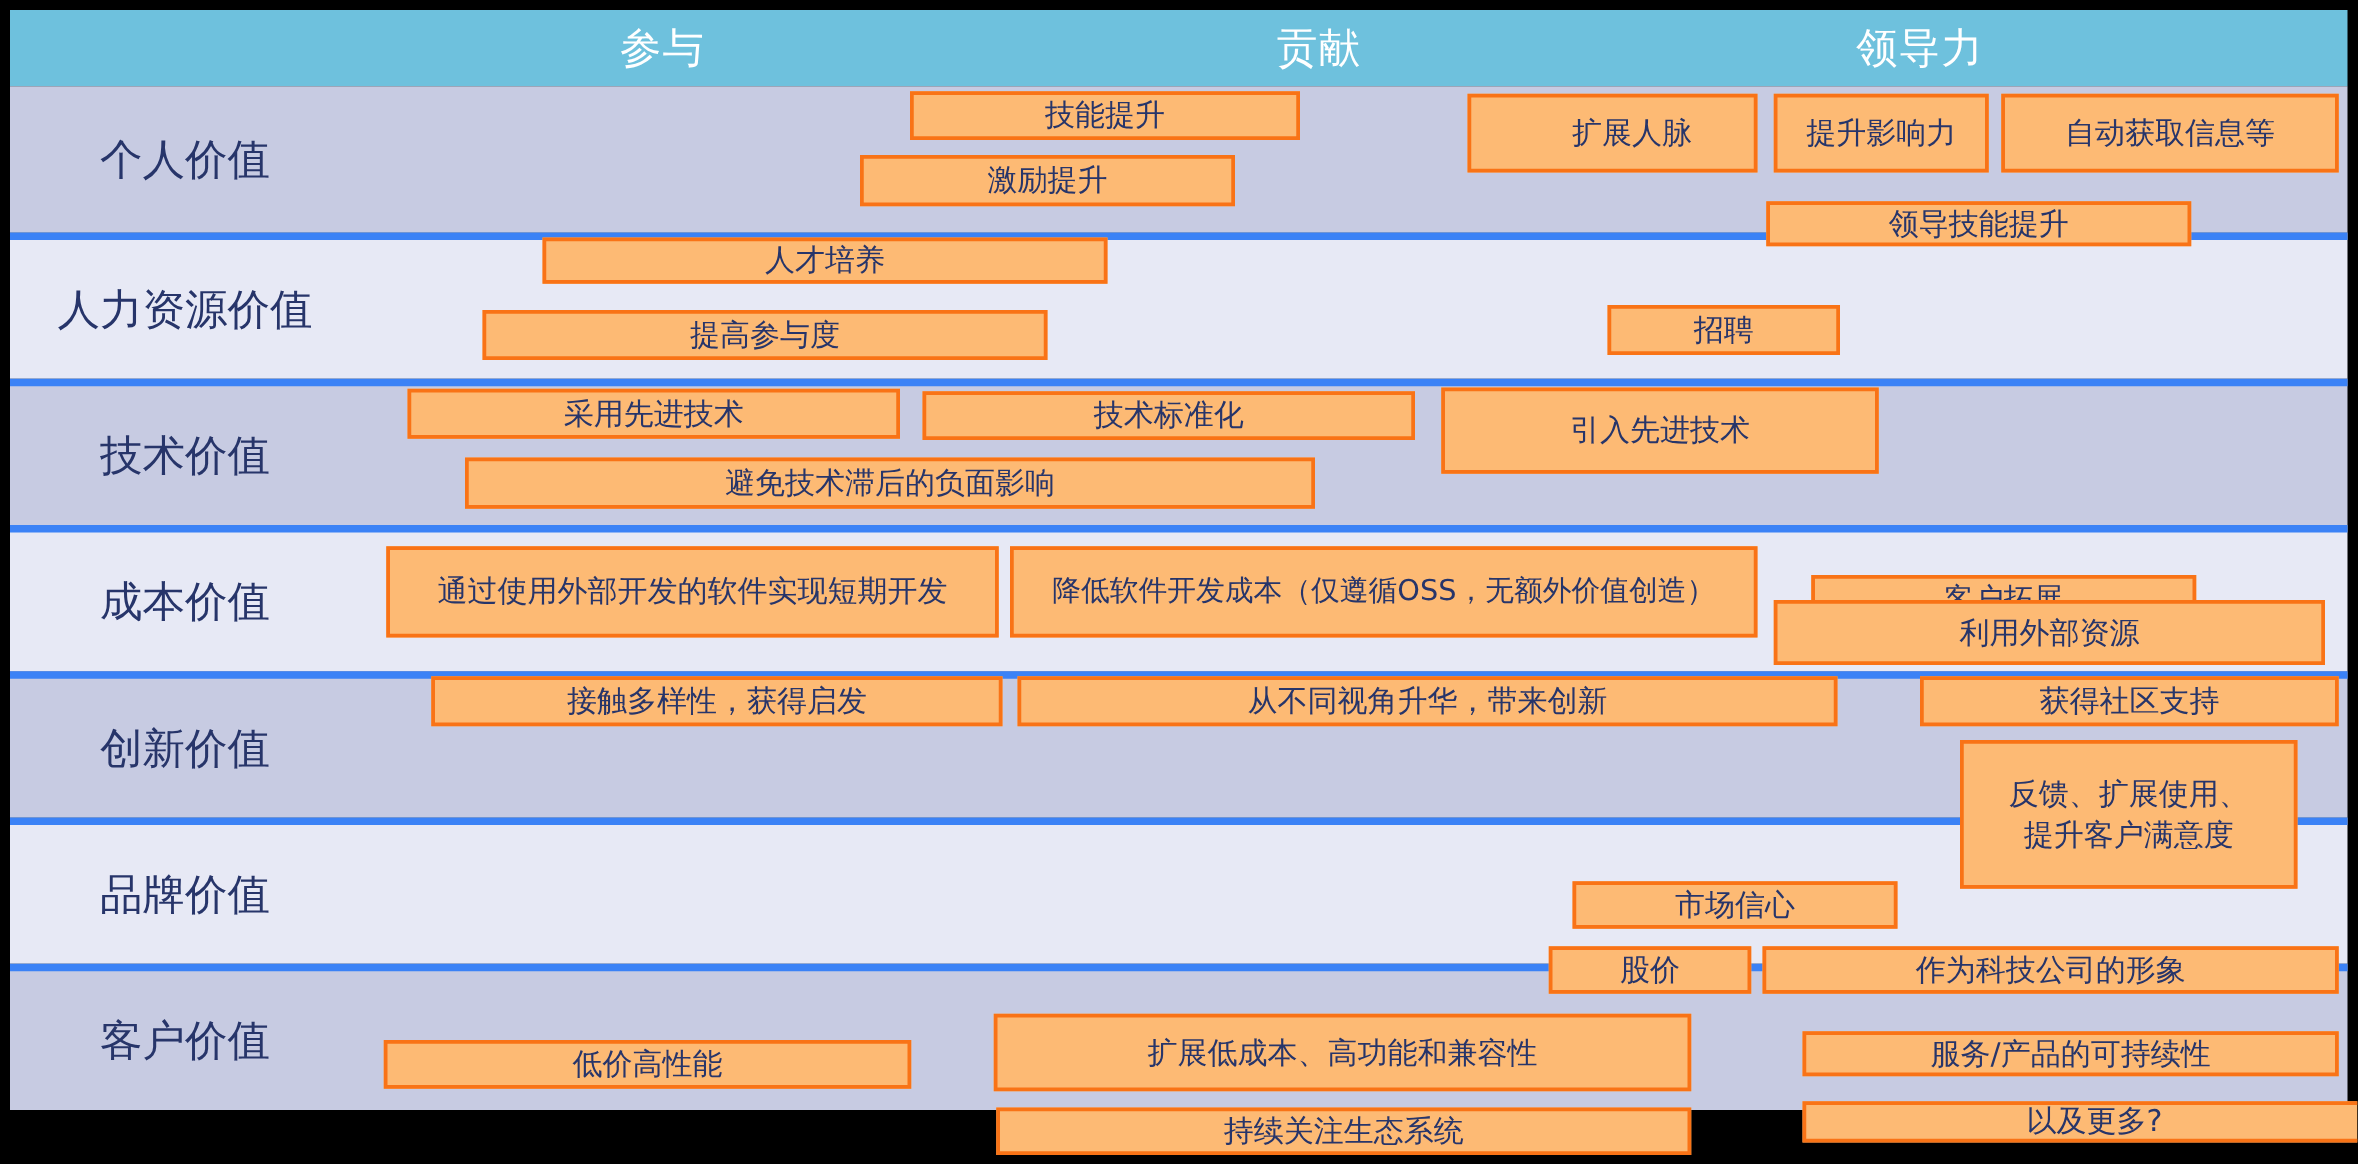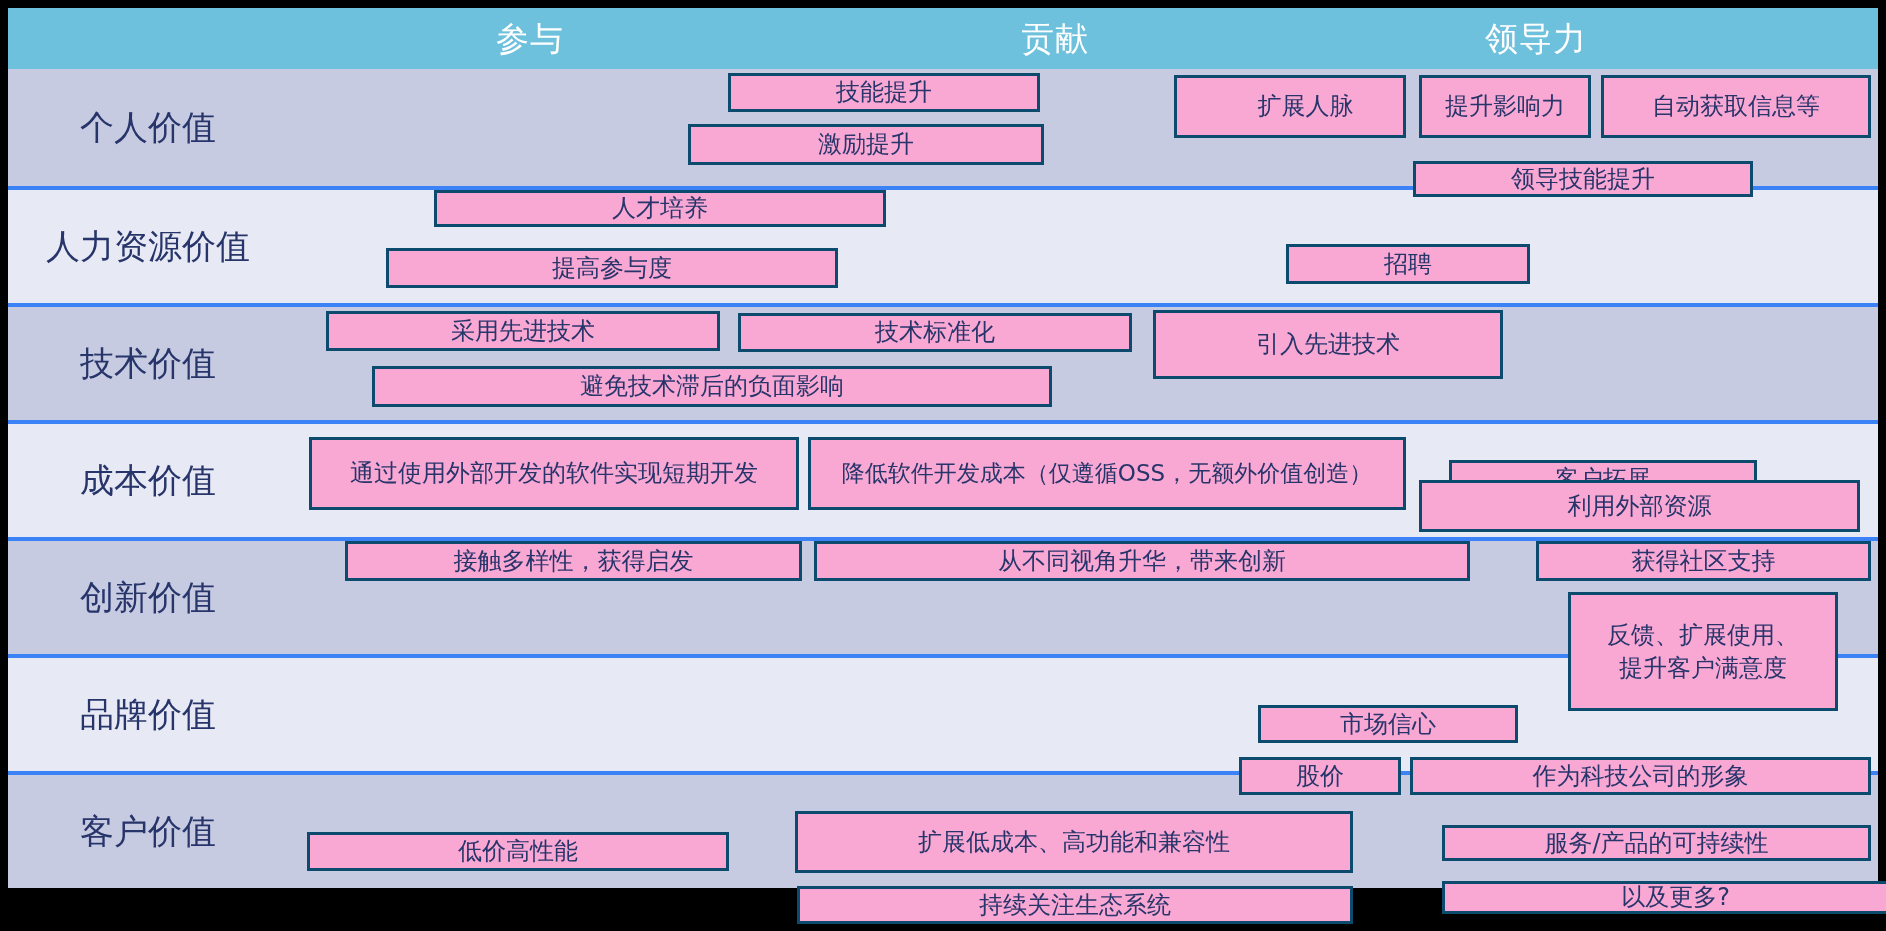--- a/index.html
+++ b/index.html
@@ -34,37 +34,37 @@
     white-space: nowrap;
   }
   .band {
     position: absolute;
     left: 8px;
     width: 1870px;
     box-sizing: border-box;
   }
   .band.dark  { background: #c7cbe2; padding-left: 20px; }
   .band.light { background: #e7e9f5; }
-  .band.sep   { border-top: 4px solid #3b82f6; }
+  .band.sep   { border-top: 6px solid #3b82f6; }
   .row-label {
     position: absolute;
     left: 0;
     top: 50%;
     transform: translateY(-50%);
     width: 280px;
     text-align: center;
     color: #27356a;
     font-size: 34px;
     white-space: nowrap;
   }
   .value-box {
     position: absolute;
     box-sizing: border-box;
-    background: #f9a8d4;
-    border: 3px solid #0c4a6e;
+    background: #fdba74;
+    border: 3px solid #f97316;
     color: #27356a;
     display: flex;
     align-items: center;
     justify-content: center;
     text-align: center;
     font-size: 24px;
     line-height: 1.35;
     white-space: nowrap;
   }
   .value-box.multiline { white-space: pre-line; }
@@ -96,28 +96,28 @@
       </div>
       <div class="band light sep" style="top: 654px; height: 117px;">
         <span class="row-label">品牌价值</span>
       </div>
       <div class="band dark sep" style="top: 771px; height: 117px;">
         <span class="row-label">客户价值</span>
       </div>
     </div>
   <div id="boxes">
       <div class="value-box" style="left: 728px; top: 73px; width: 312px; height: 39px;">技能提升</div>
-      <div class="value-box" style="left: 688px; top: 124px; width: 356px; height: 41px;">激励提升</div>
+      <div class="value-box" style="left: 688px; top: 124px; width: 300px; height: 41px;">激励提升</div>
       <div class="value-box" style="left: 1174px; top: 75px; width: 232px; height: 63px; padding-left: 31px;">扩展人脉</div>
       <div class="value-box" style="left: 1419px; top: 75px; width: 172px; height: 63px;">提升影响力</div>
       <div class="value-box" style="left: 1601px; top: 75px; width: 270px; height: 63px;">自动获取信息等</div>
       <div class="value-box" style="left: 1413px; top: 161px; width: 340px; height: 36px;">领导技能提升</div>
       <div class="value-box" style="left: 434px; top: 190px; width: 452px; height: 37px;">人才培养</div>
       <div class="value-box" style="left: 386px; top: 248px; width: 452px; height: 40px;">提高参与度</div>
-      <div class="value-box" style="left: 1286px; top: 244px; width: 244px; height: 40px;">招聘</div>
+      <div class="value-box" style="left: 1286px; top: 244px; width: 186px; height: 40px;">招聘</div>
       <div class="value-box" style="left: 326px; top: 311px; width: 394px; height: 40px;">采用先进技术</div>
       <div class="value-box" style="left: 738px; top: 313px; width: 394px; height: 39px;">技术标准化</div>
       <div class="value-box" style="left: 1153px; top: 310px; width: 350px; height: 69px;">引入先进技术</div>
       <div class="value-box" style="left: 372px; top: 366px; width: 680px; height: 41px;">避免技术滞后的负面影响</div>
       <div class="value-box" style="left: 309px; top: 437px; width: 490px; height: 73px;">通过使用外部开发的软件实现短期开发</div>
       <div class="value-box" style="left: 808px; top: 437px; width: 598px; height: 73px; font-size: 23px;">降低软件开发成本（仅遵循OSS，无额外价值创造）</div>
       <div class="value-box" style="left: 1449px; top: 428px; width: 308px; height: 38px; margin-top: 32px;">客户拓展</div>
       <div class="value-box" style="left: 1419px; top: 480px; width: 441px; height: 52px;">利用外部资源</div>
       <div class="value-box" style="left: 345px; top: 541px; width: 457px; height: 40px;">接触多样性，获得启发</div>
       <div class="value-box" style="left: 814px; top: 541px; width: 656px; height: 40px;">从不同视角升华，带来创新</div>

